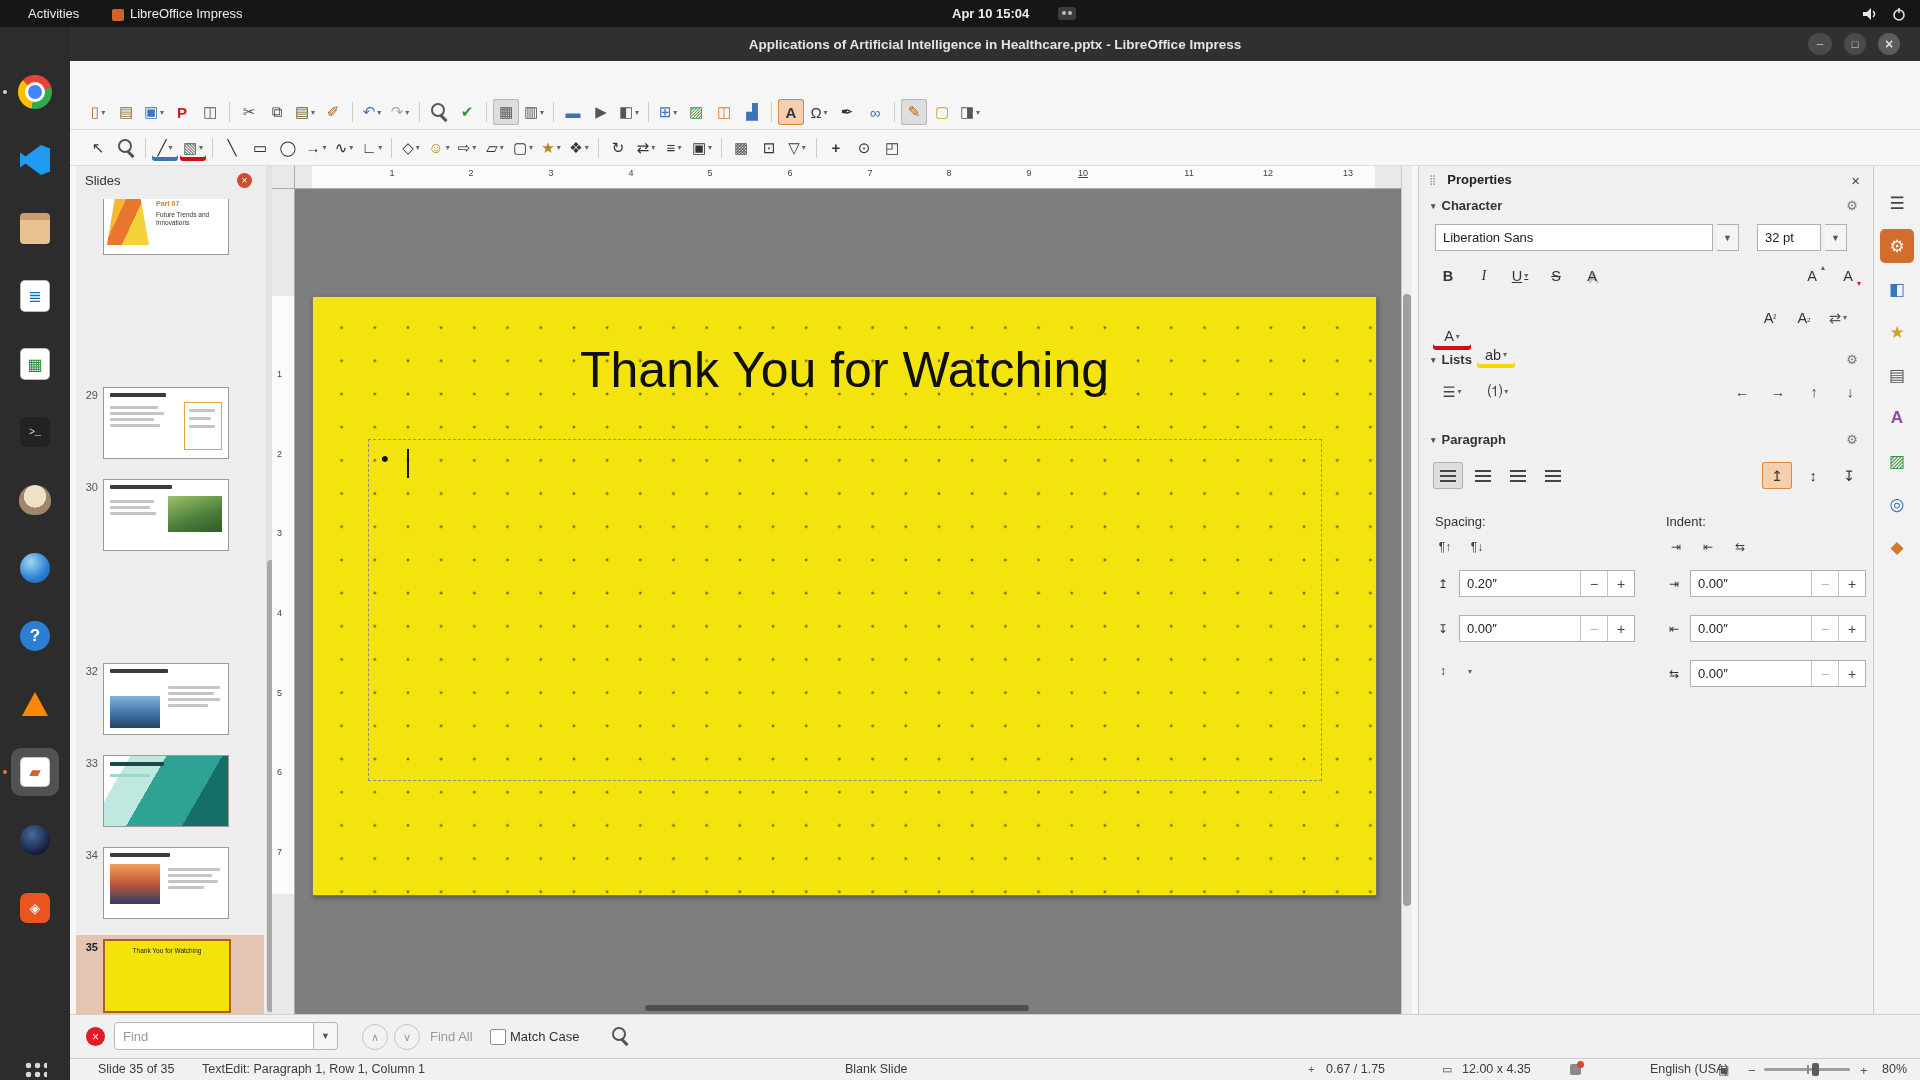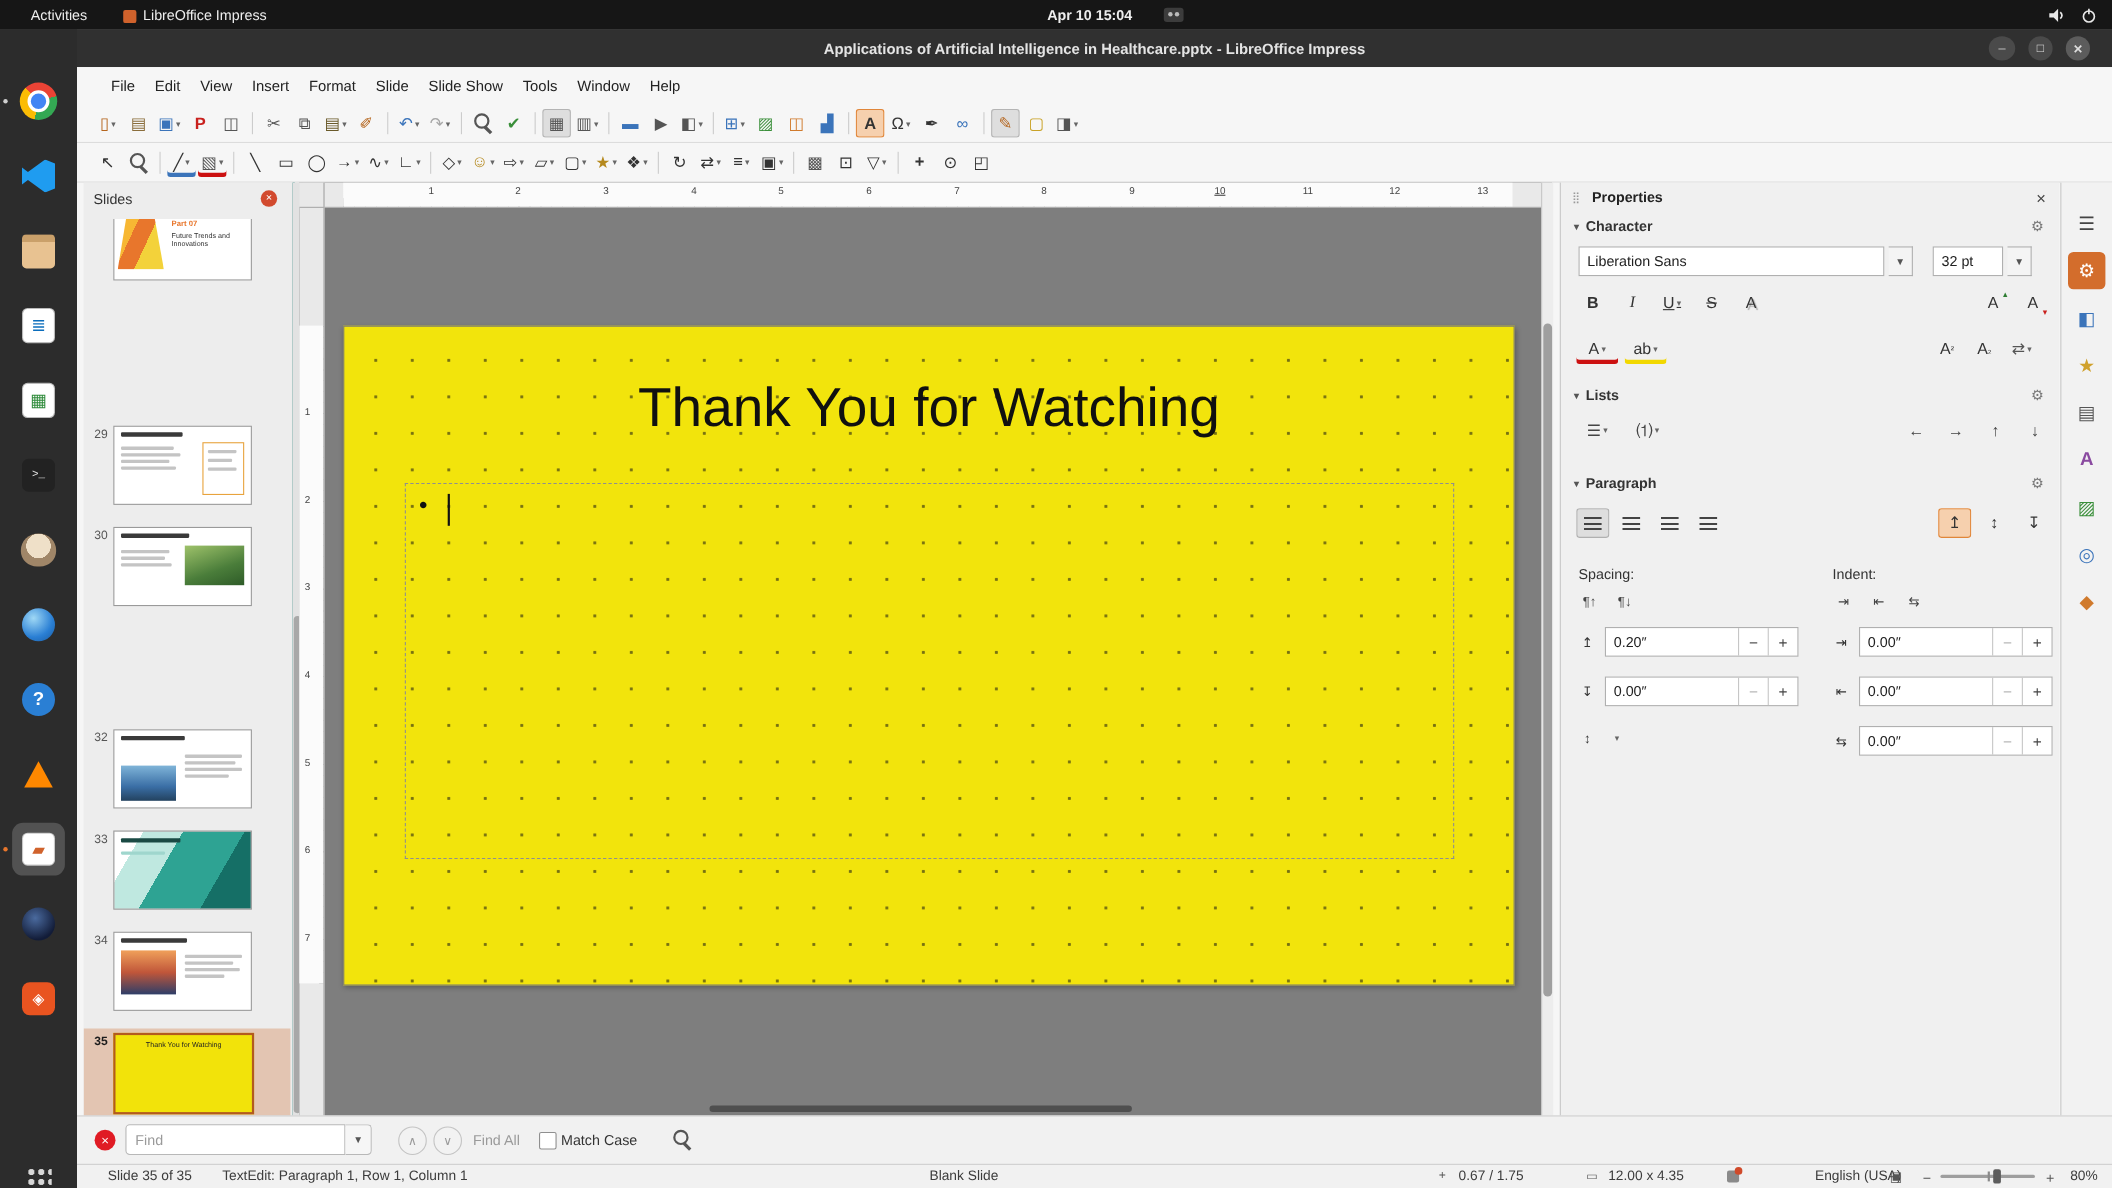--- a/index.html
+++ b/index.html
@@ -54,21 +54,21 @@
         padding-left:14px;box-sizing:border-box;border-bottom:1px solid #dcdcdc;}
   .tbar1{top:68px;} .tbar2{top:103px;height:36px;}
   .tbi{min-width:26px;height:26px;display:inline-flex;align-items:center;justify-content:center;
        font-size:15px;border-radius:3px;margin:0 1px;position:relative;color:#444;}
   .tbi.sep{min-width:1px;width:1px;height:20px;background:#ccc;margin:0 5px;padding:0;border-radius:0;}
   .tbi.pressed{background:#dedede;box-shadow:inset 0 0 0 1px #b4b4b4;}
   .tbi.hl-orange{background:#f6d0ae;box-shadow:inset 0 0 0 1px #e0863a;}
   .bold{font-weight:bold;}
   .dd::after{content:"▾";font-size:8px;color:#666;margin-left:2px;}
   .bar-red{box-shadow:inset 0 -4px 0 #cc1111;}
-  .bar-yellow{box-shadow:inset 0 -4px 0 #f2d800;}
+  .bar-yellow{box-shadow:inset 0 -4px 0 #f2d800;margin-top:37px;}
   .bar-blue{box-shadow:inset 0 -4px 0 #3b74ba;}
   .ic-search::before{content:"";position:absolute;left:5px;top:4px;width:10px;height:10px;border:2px solid #555;border-radius:50%;}
   .ic-search::after{content:"";position:absolute;left:15px;top:15px;width:8px;height:2.5px;background:#555;transform:rotate(45deg);transform-origin:left center;}
   
   .spanel{position:absolute;left:6px;top:139px;width:190px;bottom:65px;background:#ededed;border-right:2px solid #0f766e;overflow:hidden;}
   .sphead{position:absolute;left:0;top:0;width:100%;height:28px;display:flex;align-items:center;font-size:13px;color:#333;padding-left:9px;box-sizing:border-box;}
   .spclose{position:absolute;right:14px;top:7px;width:15px;height:15px;border-radius:50%;background:#d24a2e;color:#fff;font-size:10px;display:flex;align-items:center;justify-content:center;}
   .spclose::after{content:"×";}
   .srow{position:absolute;left:0;width:188px;height:88px;}
   .srow.sel{background:rgba(205,112,52,.32);}
@@ -243,33 +243,20 @@
 
   <div class="window">
 
     <div class="titlebar">
       <span>Applications of Artificial Intelligence in Healthcare.pptx - LibreOffice Impress</span>
       <span class="wbtn mini"></span>
       <span class="wbtn maxi"></span>
       <span class="wbtn close"></span>
     </div>
 
-    <div class="menubar">
-
-    <span class="mitem">File</span>
-        <span class="mitem">Edit</span>
-        <span class="mitem">View</span>
-        <span class="mitem">Insert</span>
-        <span class="mitem">Format</span>
-        <span class="mitem">Slide</span>
-        <span class="mitem">Slide Show</span>
-        <span class="mitem">Tools</span>
-        <span class="mitem">Window</span>
-        <span class="mitem">Help</span>
-      </div>
 
     <div class="tbar tbar1">
 
     <span class="tbi dd" style="color: rgb(181, 101, 29);">▯</span>
         <span class="tbi" style="color: rgb(138, 109, 59);">▤</span>
         <span class="tbi dd" style="color: rgb(59, 116, 186);">▣</span>
         <span class="tbi bold" style="color: rgb(201, 33, 30);">P</span>
         <span class="tbi" style="color: rgb(85, 85, 85);">◫</span>
         <span class="tbi sep"></span>
         <span class="tbi" style="color: rgb(85, 85, 85);">✂</span>
@@ -435,21 +422,21 @@
 
       <span class="hnum" style="left: 120px;">1</span>
           <span class="hnum" style="left: 199px;">2</span>
           <span class="hnum" style="left: 279px;">3</span>
           <span class="hnum" style="left: 359px;">4</span>
           <span class="hnum" style="left: 438px;">5</span>
           <span class="hnum" style="left: 518px;">6</span>
           <span class="hnum" style="left: 598px;">7</span>
           <span class="hnum" style="left: 677px;">8</span>
           <span class="hnum" style="left: 757px;">9</span>
-          <span class="hnum" style="left: 837px; text-decoration: underline;">10</span>
+          <span class="hnum" style="left: 811px; text-decoration: underline;">10</span>
           <span class="hnum" style="left: 917px;">11</span>
           <span class="hnum" style="left: 996px;">12</span>
           <span class="hnum" style="left: 1076px;">13</span>
         </div>
       <div class="vruler">
 
       <span class="vnum" style="top: 203px;">1</span>
           <span class="vnum" style="top: 283px;">2</span>
           <span class="vnum" style="top: 362px;">3</span>
           <span class="vnum" style="top: 442px;">4</span>

